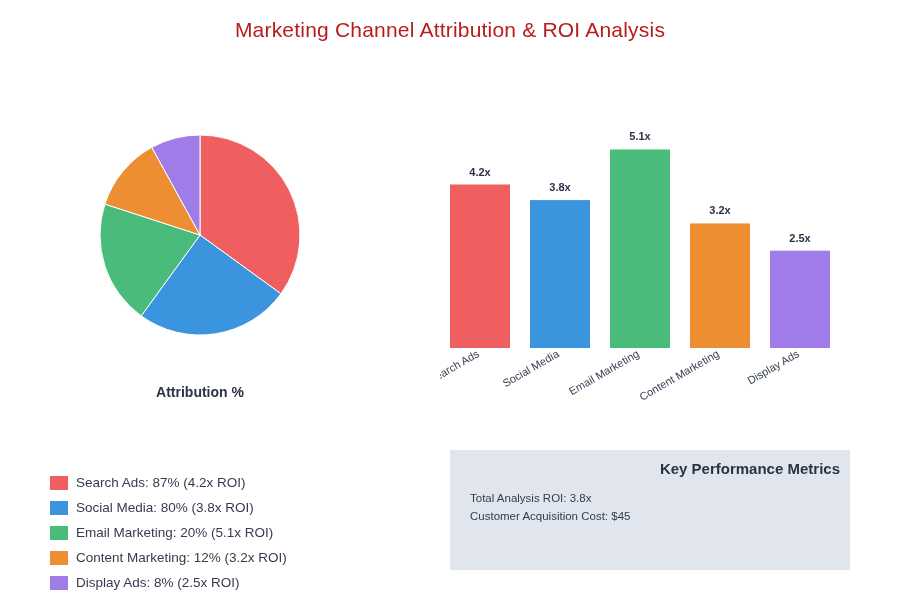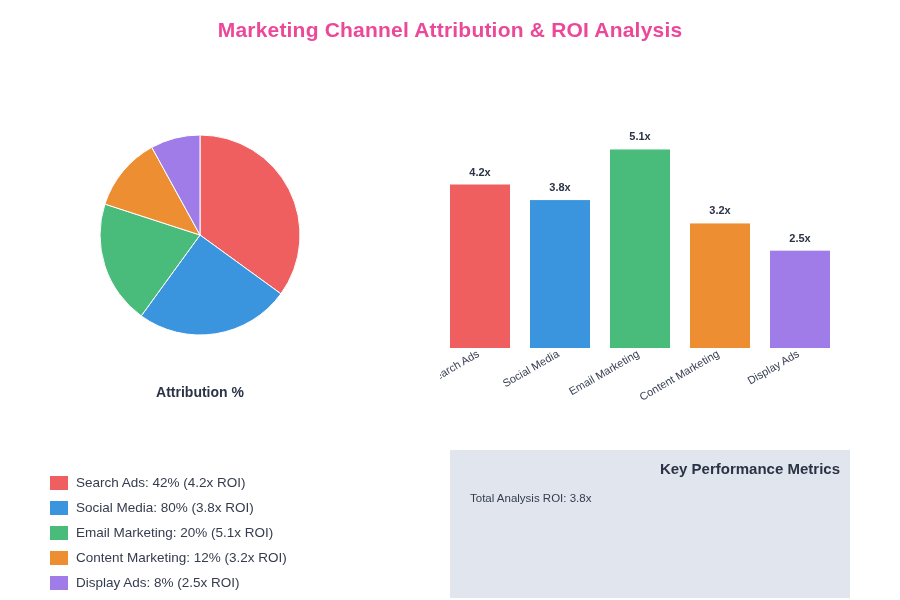--- a/index.html
+++ b/index.html
@@ -16,22 +16,22 @@
     position: relative;
   }
 
   #page-title {
     position: absolute;
     left: 0;
     top: 18px;
     width: 900px;
     text-align: center;
     font-size: 21px;
-    font-weight: bold;
-    color: #ec4899;
+    font-weight: normal;
+    color: #b91c1c;
     letter-spacing: 0.2px;
   }
 
   
   #pie-panel {
     position: absolute;
     left: 60px;
     top: 130px;
     width: 280px;
     height: 290px;
@@ -99,21 +99,21 @@
     color: #343c4d;
     white-space: nowrap;
   }
 
   
   #kpi-panel {
     position: absolute;
     left: 450px;
     top: 450px;
     width: 400px;
-    height: 148px;
+    height: 120px;
     background: #e1e6ee;
   }
   #kpi-title {
     position: absolute;
     right: 10px;
     top: 10px;
     font-size: 15px;
     font-weight: bold;
     color: #2b3245;
     text-align: right;
@@ -175,21 +175,21 @@
       <rect x="330" y="130.67857142857142" width="60" height="97.32142857142858" fill="#a07ce8"></rect>
       <text x="360" y="121.67857142857142" text-anchor="middle" class="bar-value-label">2.5x</text>
       <text x="360" y="236" text-anchor="end" class="bar-cat-label" transform="rotate(-30 360 236)">Display Ads</text>
     </svg>
   <div id="bar-caption">ROI by Channel</div>
 </div>
 
 <div id="legend">
     <div class="legend-row">
       <span class="legend-swatch" style="background: rgb(239, 95, 95);"></span>
-      <span class="legend-label">Search Ads: 42% (4.2x ROI)</span>
+      <span class="legend-label">Search Ads: 87% (4.2x ROI)</span>
     </div>
     <div class="legend-row">
       <span class="legend-swatch" style="background: rgb(59, 149, 222);"></span>
       <span class="legend-label">Social Media: 80% (3.8x ROI)</span>
     </div>
     <div class="legend-row">
       <span class="legend-swatch" style="background: rgb(73, 188, 123);"></span>
       <span class="legend-label">Email Marketing: 20% (5.1x ROI)</span>
     </div>
     <div class="legend-row">
@@ -199,14 +199,15 @@
     <div class="legend-row">
       <span class="legend-swatch" style="background: rgb(160, 124, 232);"></span>
       <span class="legend-label">Display Ads: 8% (2.5x ROI)</span>
     </div>
   </div>
 
 <div id="kpi-panel">
   <div id="kpi-title">Key Performance Metrics</div>
   <div id="kpi-list">
       <div class="kpi-item">Total Analysis ROI: 3.8x</div>
+      <div class="kpi-item">Customer Acquisition Cost: $45</div>
     </div>
 </div>
 
 </body></html>

